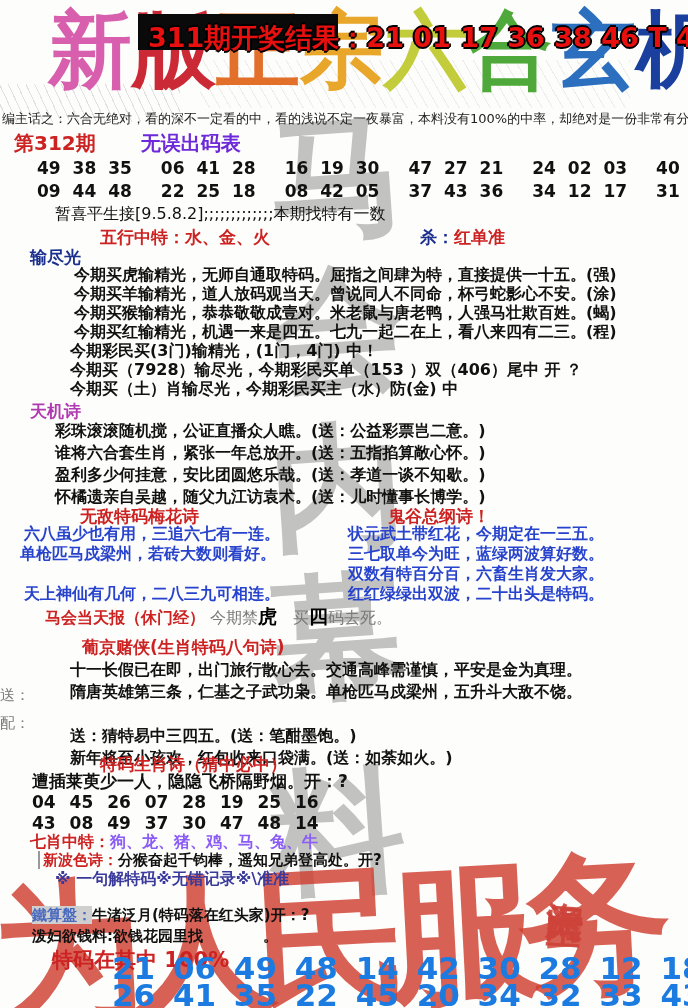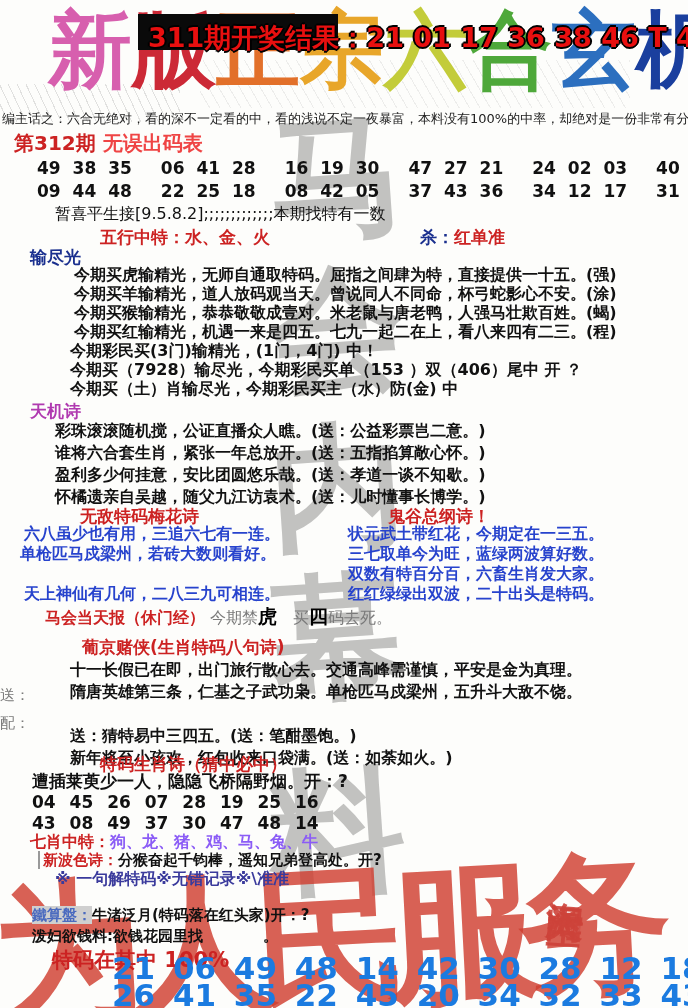--- a/index.html
+++ b/index.html
@@ -22,21 +22,21 @@
   .wm-center{z-index:1;left:262px;width:150px;text-align:center;font-size:135px;font-weight:bold;
     color:rgba(105,105,105,.40);transform:rotate(-4deg);}
   .wm-callig{z-index:1;left:-8px;top:838px;font-size:152px;font-weight:bold;letter-spacing:-20px;
     color:rgba(207,62,48,.82);transform:rotate(-3deg);}
   .wm-vert{z-index:1;left:542px;top:872px;writing-mode:vertical-rl;font-size:38px;font-weight:bold;
     color:rgba(205,66,58,.9);letter-spacing:2px;transform:rotate(4deg);}
   
   .c{z-index:2;}
   .note{font-size:13px;color:#222;letter-spacing:0px;}
   .red{color:#cc2222;}
-  .green{color:#ef4444;}
+  .green{color:#6d28d9;margin-left:38px;}
   .blue{color:#2743cd;}
   .navy{color:#1a2f8e;}
   .magenta{color:#b03ab0;}
   .grey{color:#7a7a7a;}
   .issue-line{font-size:20px;font-weight:bold;}
   .numrow{display:flex;gap:29px;font-size:17px;font-weight:600;color:#111;}
   .numrow span{word-spacing:6px;}
   .body-line{font-size:16px;font-weight:600;color:#111;}
   .poem-line{font-size:16px;font-weight:600;}
   .hdr{font-size:17px;font-weight:bold;}

